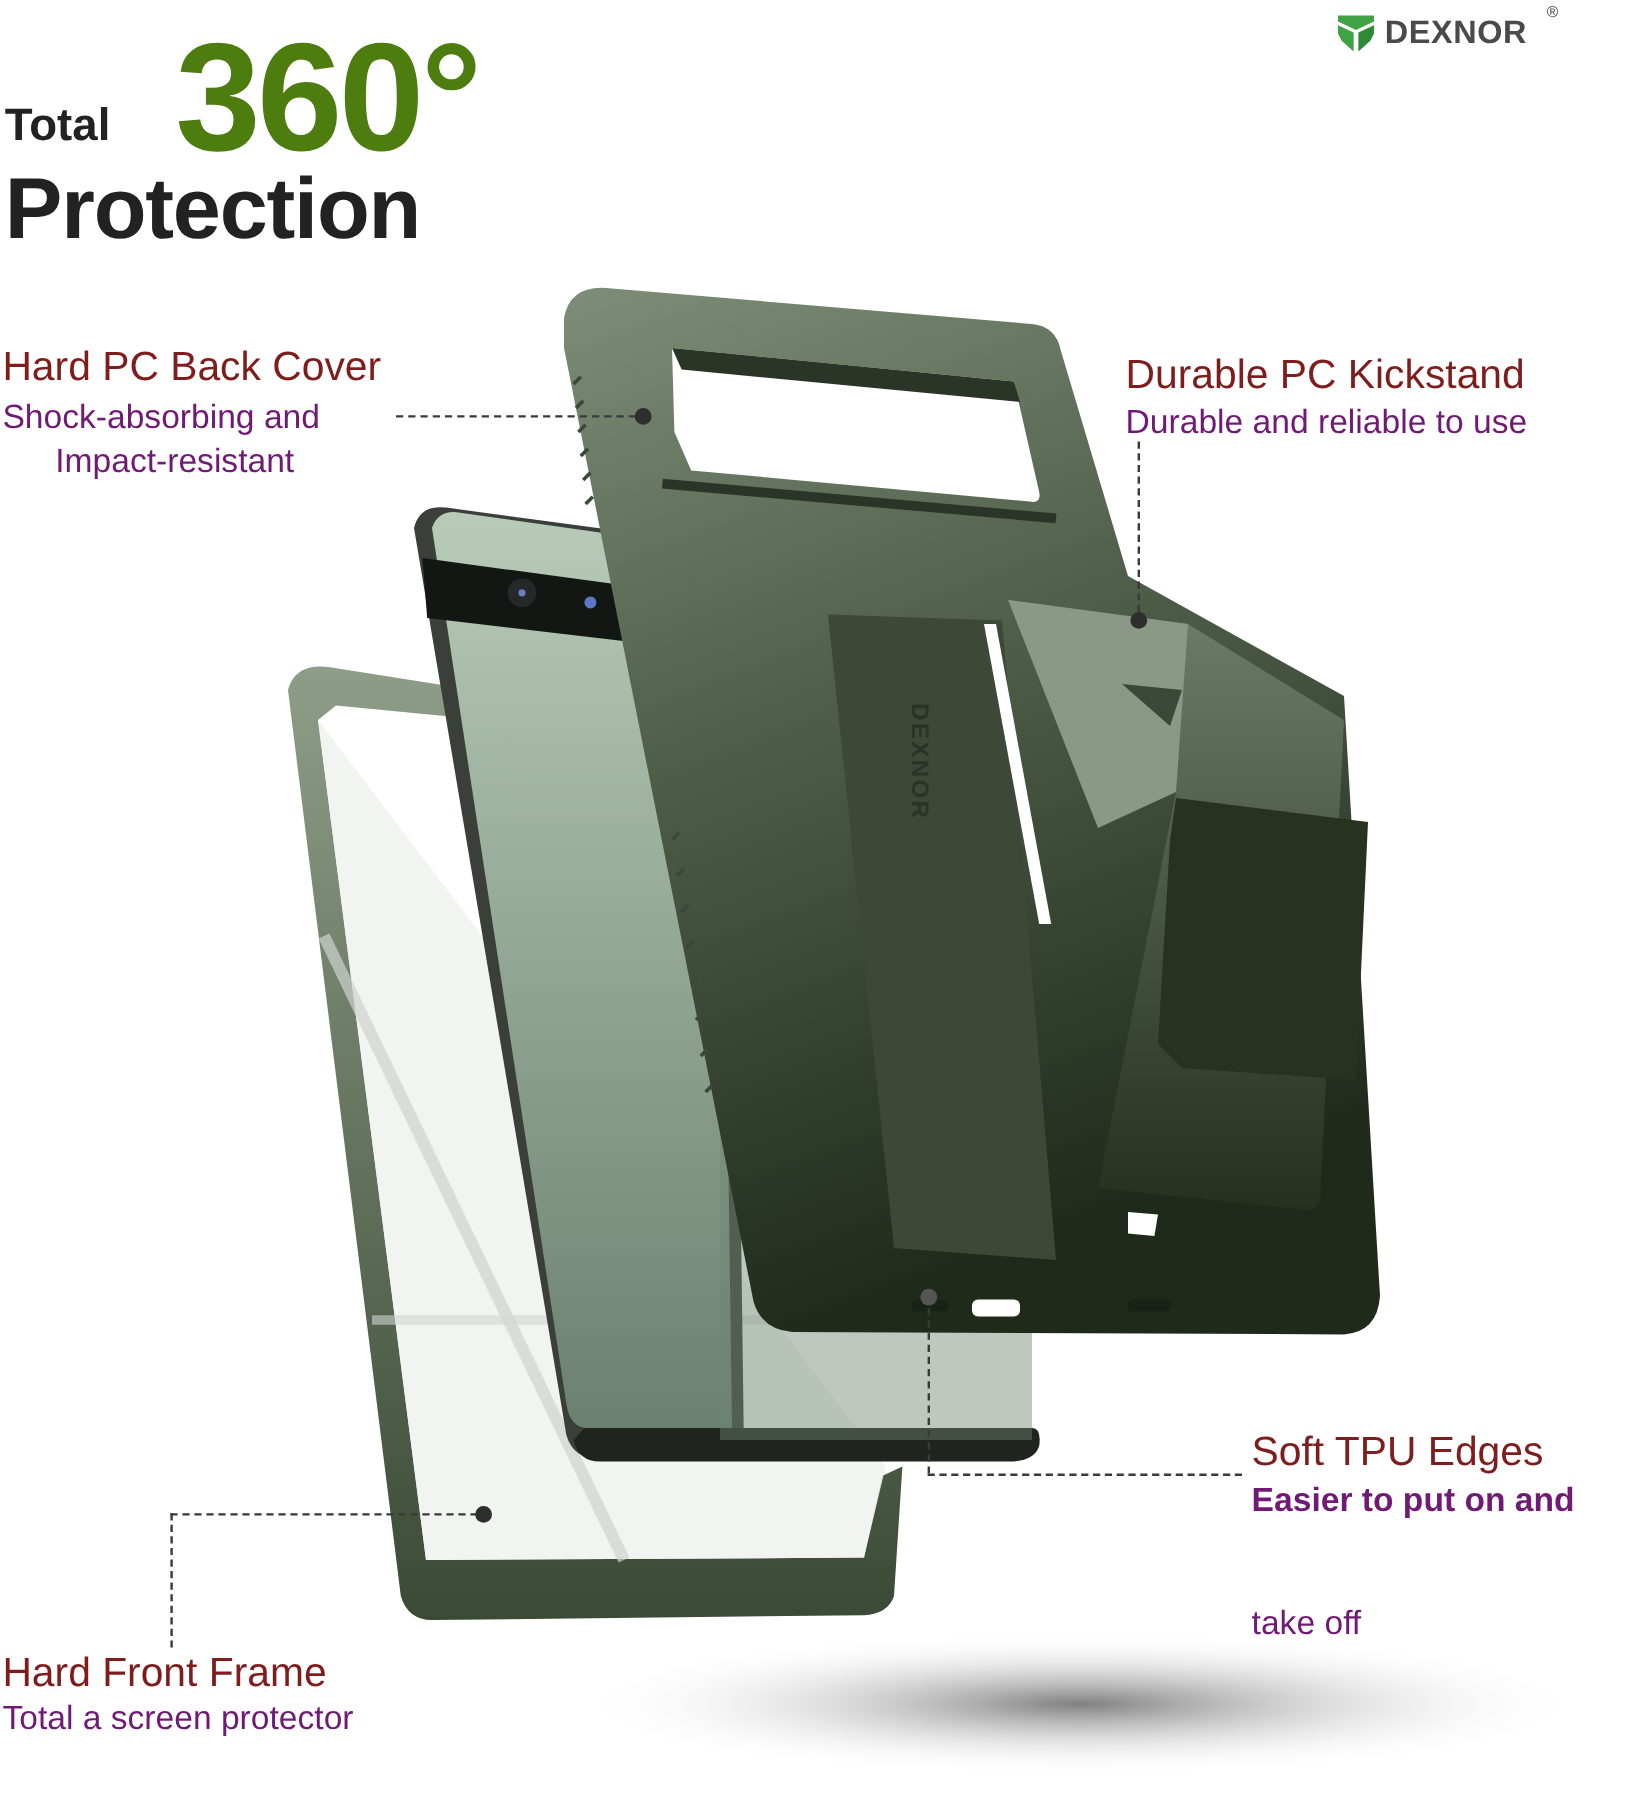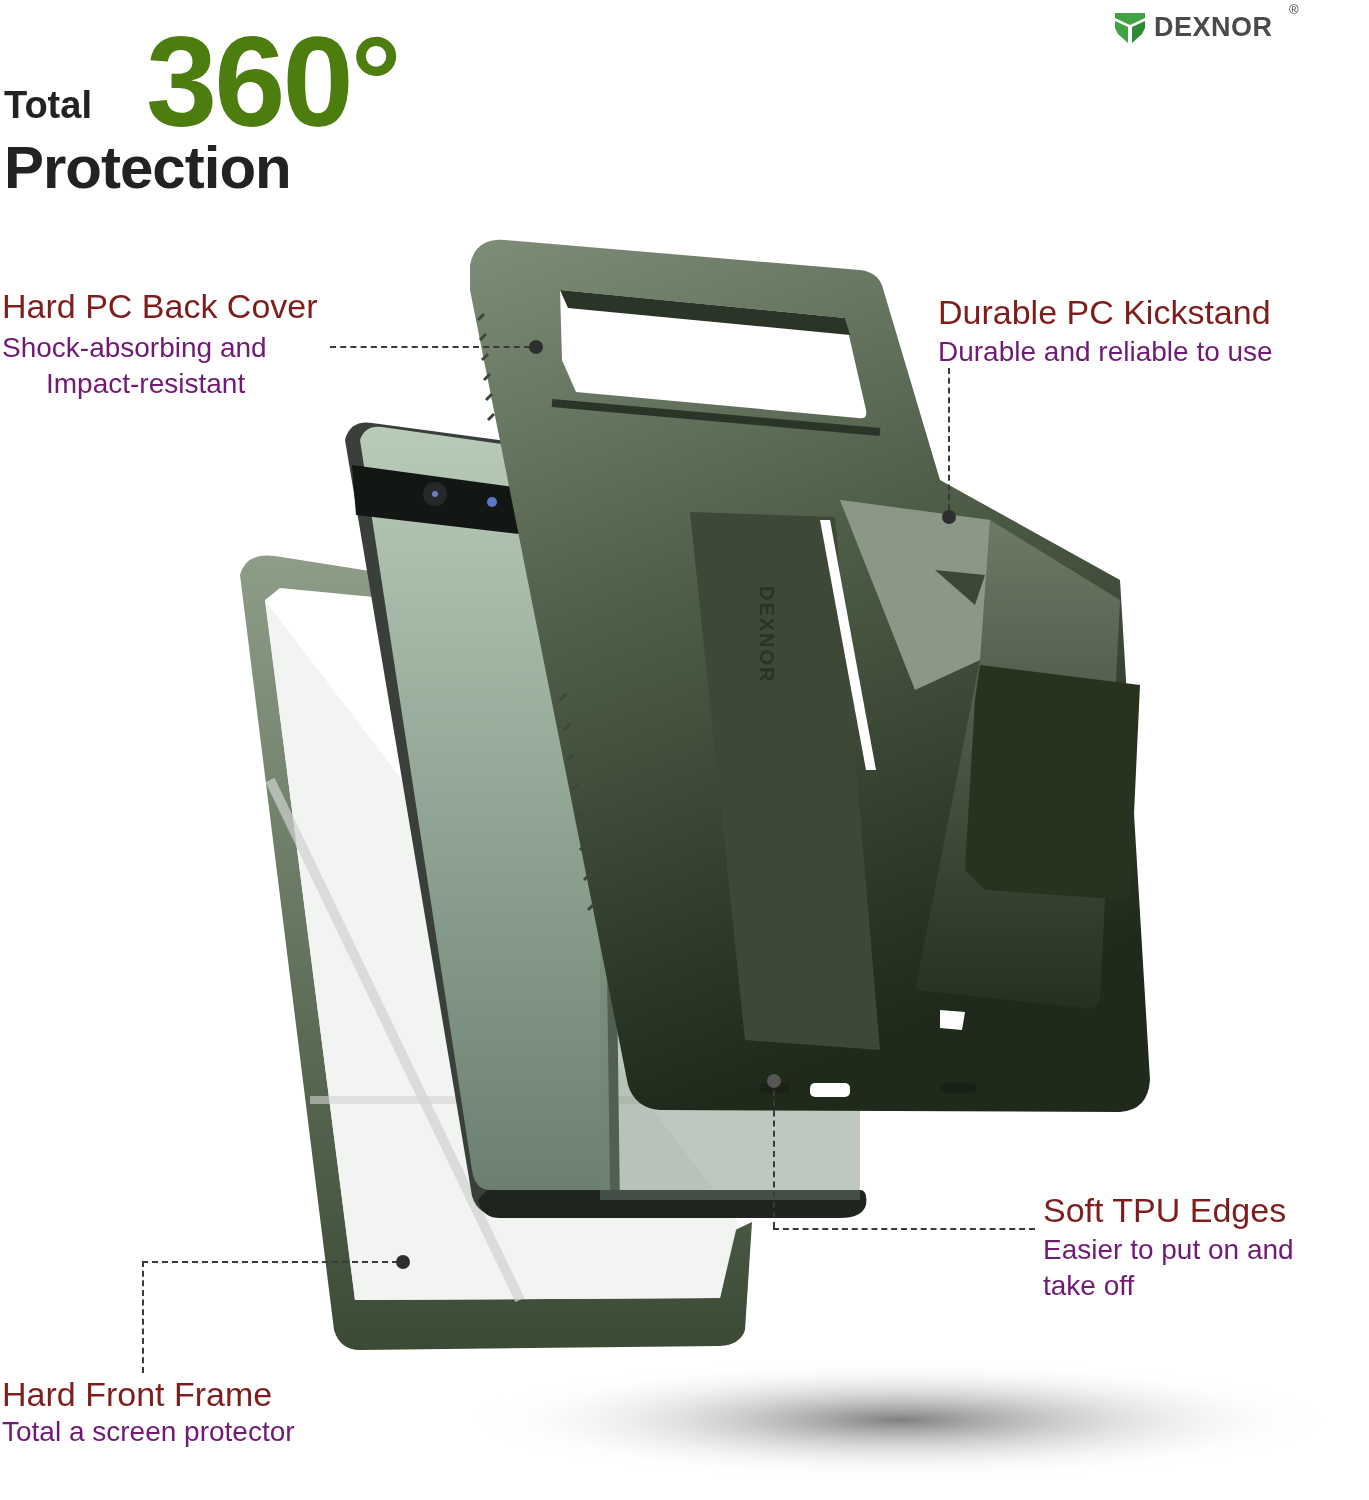--- a/index.html
+++ b/index.html
@@ -5,21 +5,21 @@
   html,body{margin:0;padding:0;background:#fff;}
   body{width:1369px;height:1500px;position:relative;overflow:hidden;font-family:"Liberation Sans",sans-serif;color:#262626;}
   .abs{position:absolute;}
   
   .logo{left:1114px;top:10px;display:flex;align-items:center;gap:8px;}
   .logo-text{font-family:"Liberation Sans",sans-serif;font-weight:700;font-size:27px;color:#4a4a4a;letter-spacing:0.5px;}
   .logo-reg{position:absolute;left:175px;top:-8px;font-size:13px;color:#444;}
   
   .h-total{left:4px;top:84px;font-weight:700;font-size:38px;color:#222;}
   .h-360{left:146px;top:18px;font-weight:700;font-size:128px;color:#4d7c0f;letter-spacing:-3px;line-height:1;}
-  .h-prot{left:4px;top:138px;font-weight:700;font-size:60px;color:#222;letter-spacing:-1px;line-height:1;}
+  .h-prot{left:4px;top:138px;font-weight:700;font-size:72px;color:#222;letter-spacing:-1px;line-height:1;}
   
   .c-title{font-size:34px;color:#7f1d1d;line-height:1.1;white-space:nowrap;}
   .c-desc{font-size:28px;color:#701a75;line-height:1.27;white-space:nowrap;}
   .dash-h{border-top:2px dashed #3a3a3a;height:0;}
   .dash-v{border-left:2px dashed #3a3a3a;width:0;}
   .dot{width:14px;height:14px;border-radius:50%;background:#2e2e2e;}
   
   .art{left:0;top:0;width:1369px;height:1500px;pointer-events:none;}
 </style>
 </head>
@@ -132,22 +132,22 @@
 <div class="abs c-desc" style="left:2px;top:366px;margin-left:44px;">Impact-resistant</div>
 <div class="abs dash-h" style="left:330px;top:346px;width:200px;"></div>
 <div class="abs dot" style="left:529px;top:340px;"></div>
 
 <div class="abs c-title" style="left:938px;top:294px;">Durable PC Kickstand</div>
 <div class="abs c-desc" style="left:938px;top:334px;">Durable and reliable to use</div>
 <div class="abs dash-v" style="left:948px;top:368px;height:142px;"></div>
 <div class="abs dot" style="left:942px;top:510px;"></div>
 
 <div class="abs c-title" style="left:1043px;top:1192px;">Soft TPU Edges</div>
-<div class="abs c-desc" style="left:1043px;top:1232px;">Easier to put on and</div>
-<div class="abs c-desc" style="left:1043px;top:1268px;text-align:right;">take off</div>
+<div class="abs c-desc" style="left:1043px;top:1232px;font-weight:bold;">Easier to put on and</div>
+<div class="abs c-desc" style="left:1043px;top:1335px;text-align:right;">take off</div>
 <div class="abs dash-v" style="left:773px;top:1080px;height:148px;"></div>
 <div class="abs dash-h" style="left:773px;top:1228px;width:262px;"></div>
 <div class="abs dot" style="left:767px;top:1074px;background:#555;"></div>
 
 <div class="abs c-title" style="left:2px;top:1376px;">Hard Front Frame</div>
 <div class="abs c-desc" style="left:2px;top:1414px;">Total a screen protector</div>
 <div class="abs dash-h" style="left:142px;top:1261px;width:256px;"></div>
 <div class="abs dash-v" style="left:142px;top:1261px;height:112px;"></div>
 <div class="abs dot" style="left:396px;top:1255px;"></div>
 

